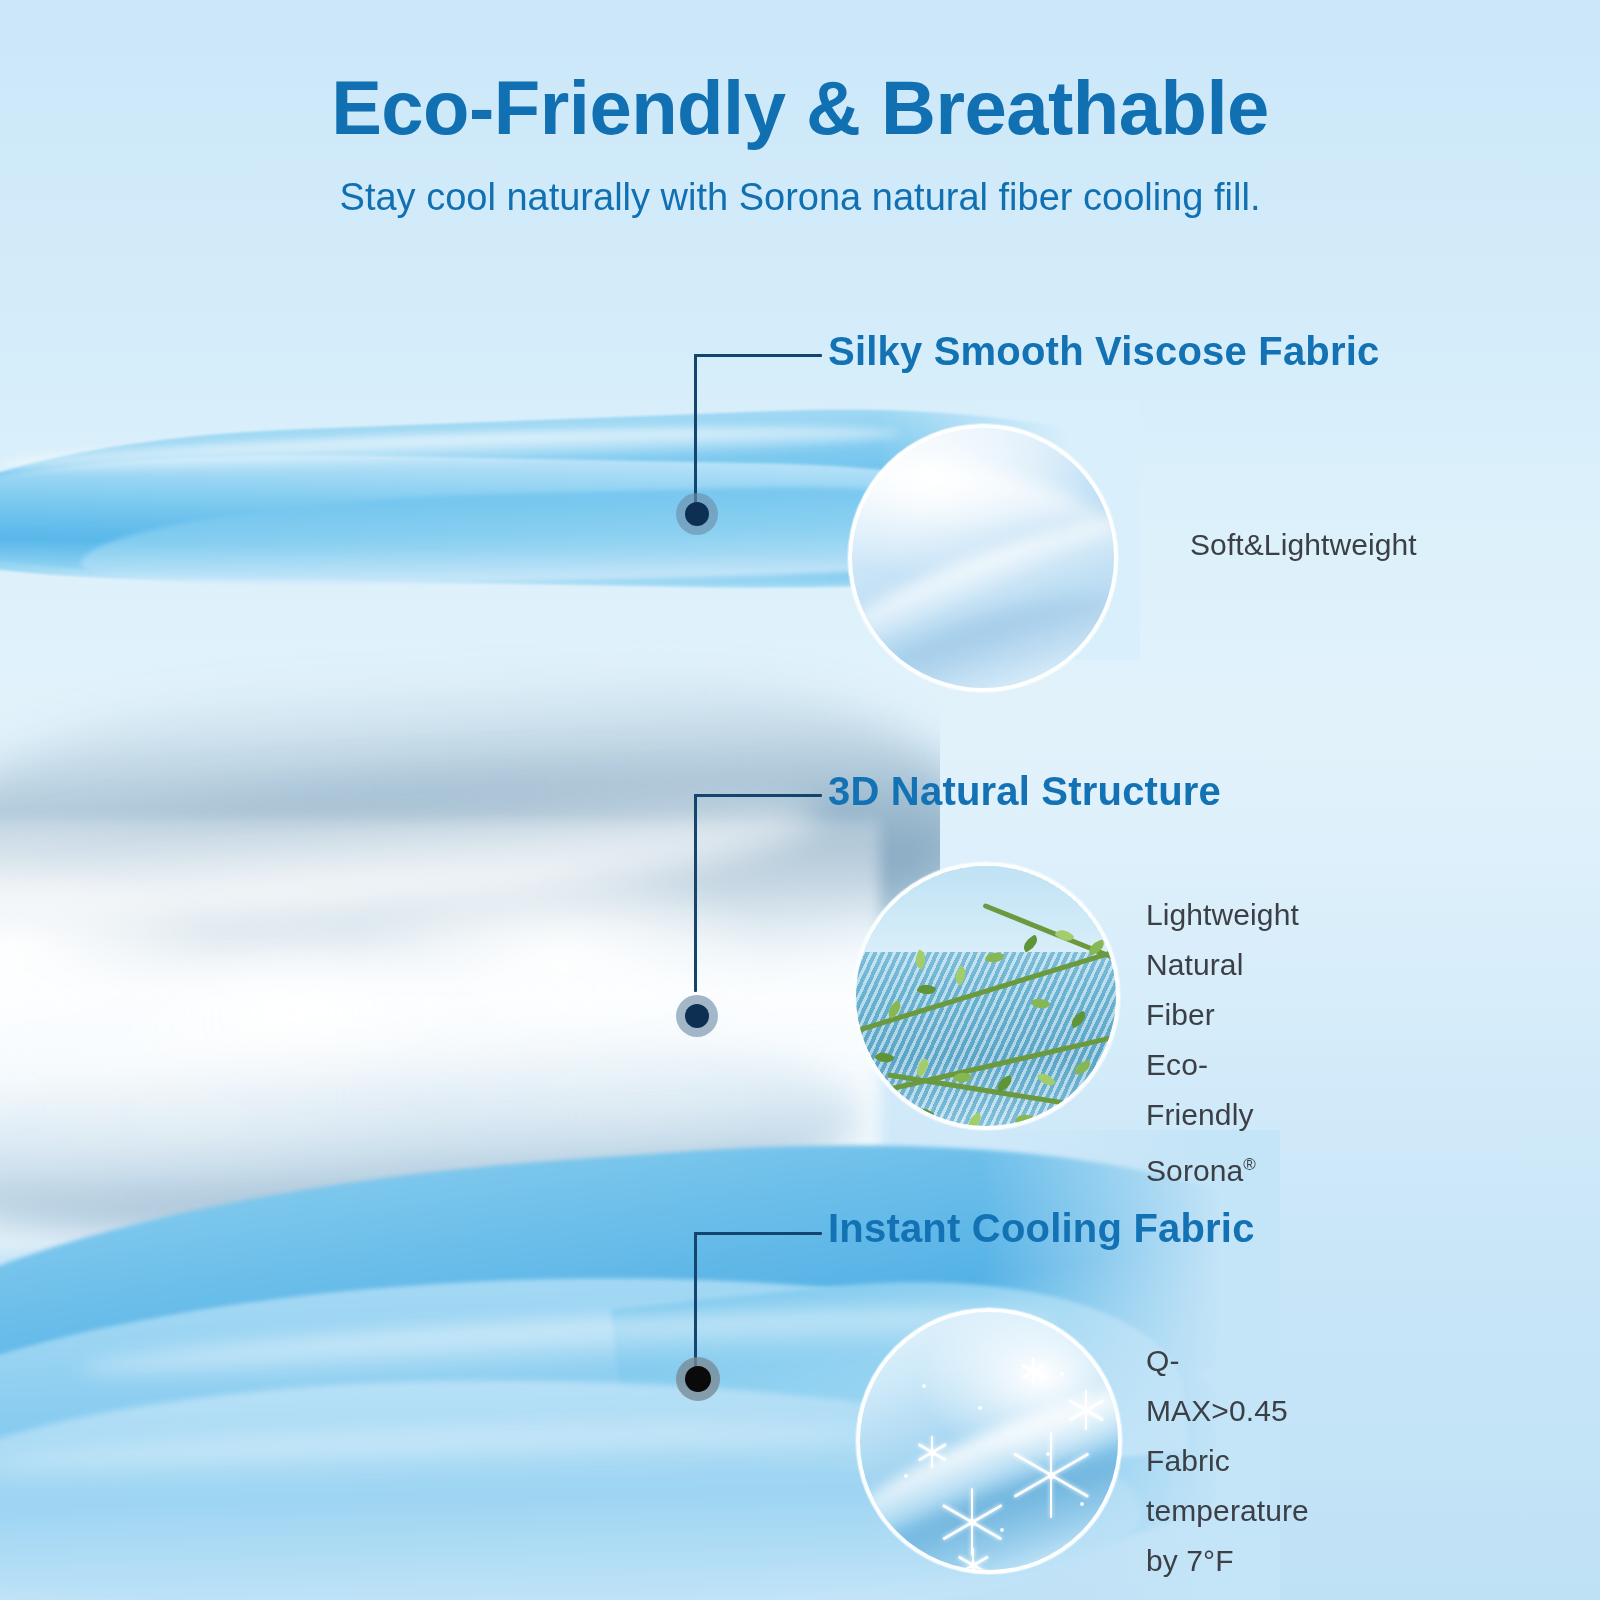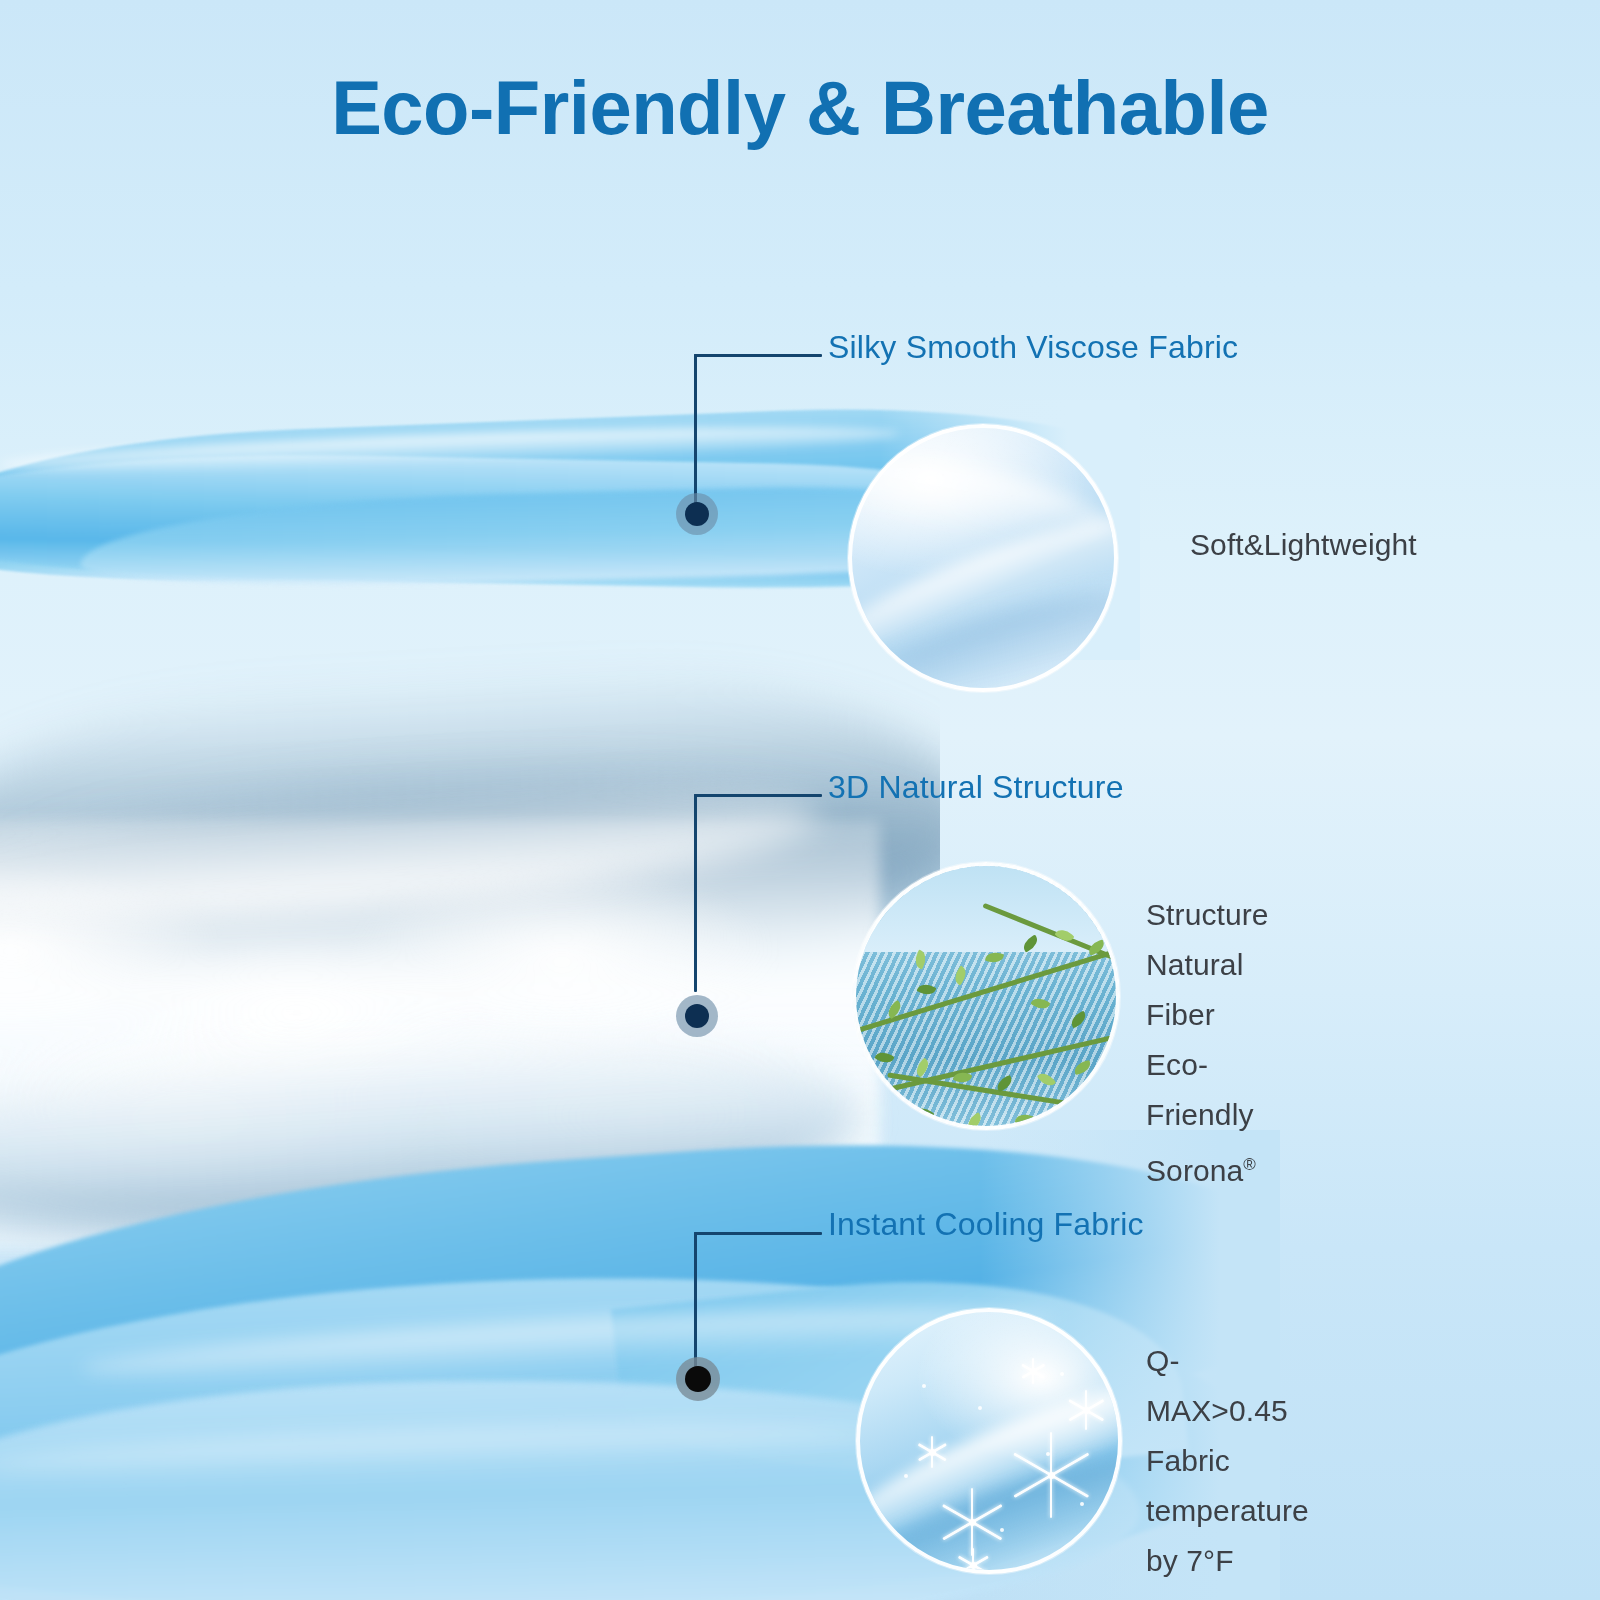--- a/index.html
+++ b/index.html
@@ -143,21 +143,21 @@
   .marker .ring{
     position:absolute;width:100%;height:100%;border-radius:50%;
     background:rgba(108,140,166,.62);
   }
   .marker .core{
     position:relative;border-radius:50%;
   }
 
   .co-title{
     position:absolute;white-space:nowrap;
-    font-size:32px;font-weight:400;letter-spacing:.2px;
+    font-size:40px;font-weight:700;letter-spacing:.2px;
     color:#1372b3;
   }
   .co-body{
     position:absolute;
     font-size:30px;line-height:50px;font-weight:400;
     color:#3c4046;letter-spacing:.1px;
   }
   .co-body sup{font-size:17px;vertical-align:super;}
 
   
@@ -279,20 +279,21 @@
     <div class="drape-a"></div>
     <div class="drape-b"></div>
     <div class="drape-tip"></div>
     <div class="drape-c"></div>
     <div class="drape-fold"></div>
     <div class="drape-fold2"></div>
     <div class="drape-right-fade"></div>
   </div>
 
   <div class="headline">Eco-Friendly &amp; Breathable</div>
+  <div class="subhead">Stay cool naturally with Sorona natural fiber cooling fill.</div>
 
   <div class="callout">
 
     <div class="leader" style="left:694px;top:354px;width:130px;height:162px;">
       <div class="hline" style="left:0;top:0;width:128px;"></div>
       <div class="vline" style="left:0;top:0;height:160px;"></div>
     </div>
 
     <div class="marker" style="left:676px;top:493px;width:42px;height:42px;">
       <div class="ring"></div>
@@ -354,21 +355,21 @@
         <div class="leaf l" style="left:110px;top:250px;transform:rotate(-35deg);"></div>
         <div class="leaf" style="left:160px;top:248px;transform:rotate(18deg);"></div>
         <div class="leaf d" style="left:206px;top:238px;transform:rotate(-50deg);"></div>
         <div class="leaf l" style="left:56px;top:88px;transform:rotate(-65deg);"></div>
         <div class="leaf" style="left:176px;top:132px;transform:rotate(32deg);"></div>
         <div class="leaf d" style="left:214px;top:148px;transform:rotate(-28deg);"></div>
       </div>
     </div>
 
     <div class="co-body" style="left:1146px;top:890px;">
-      <div>Structure</div>
+      <div>Lightweight</div>
       <div>Natural Fiber</div>
       <div><span>Eco-Friendly Sorona</span><sup>®</sup></div>
     </div>
   </div>
 
   <div class="callout">
 
     <div class="leader" style="left:694px;top:1232px;width:130px;height:144px;">
       <div class="hline" style="left:0;top:0;width:128px;"></div>
       <div class="vline" style="left:0;top:0;height:142px;"></div>

